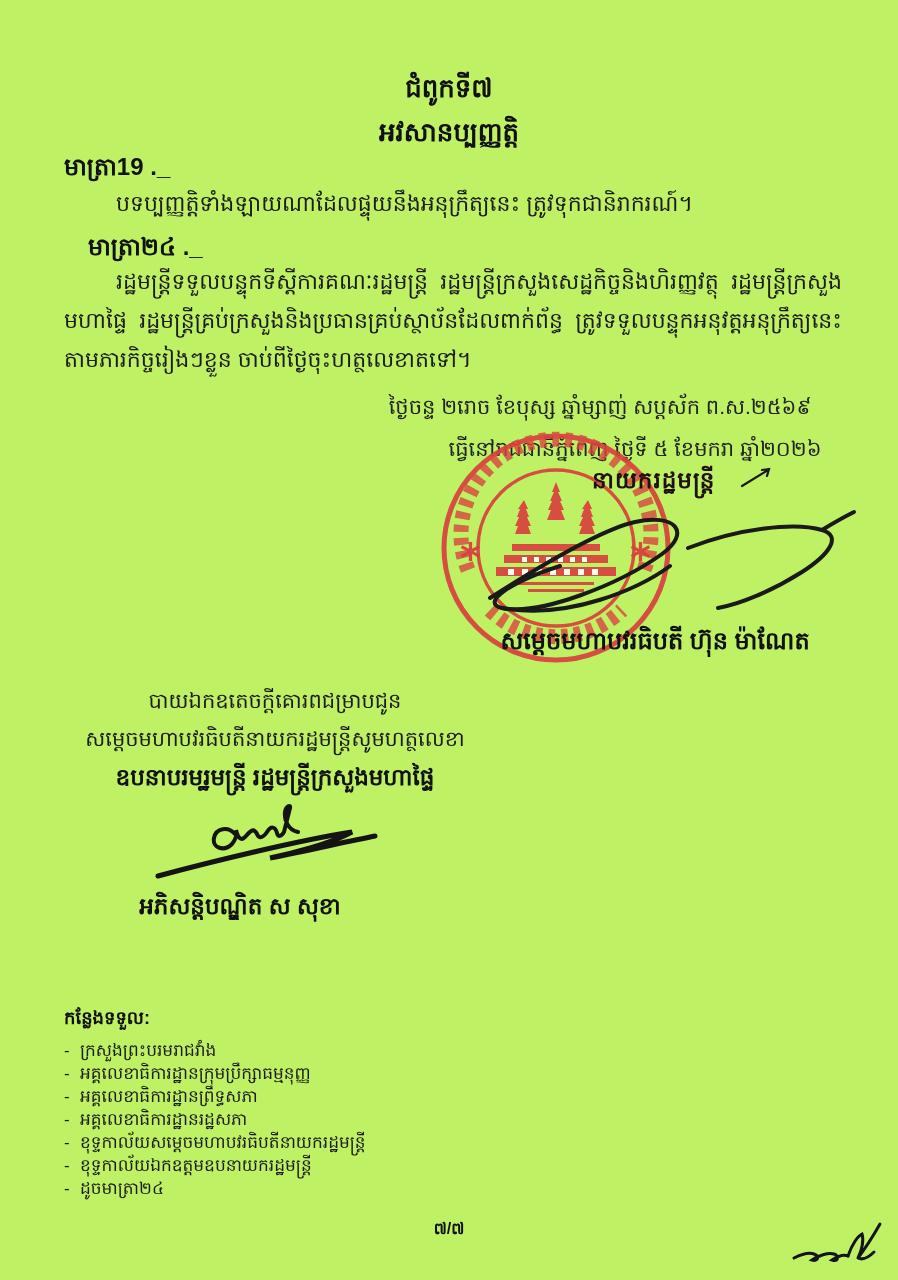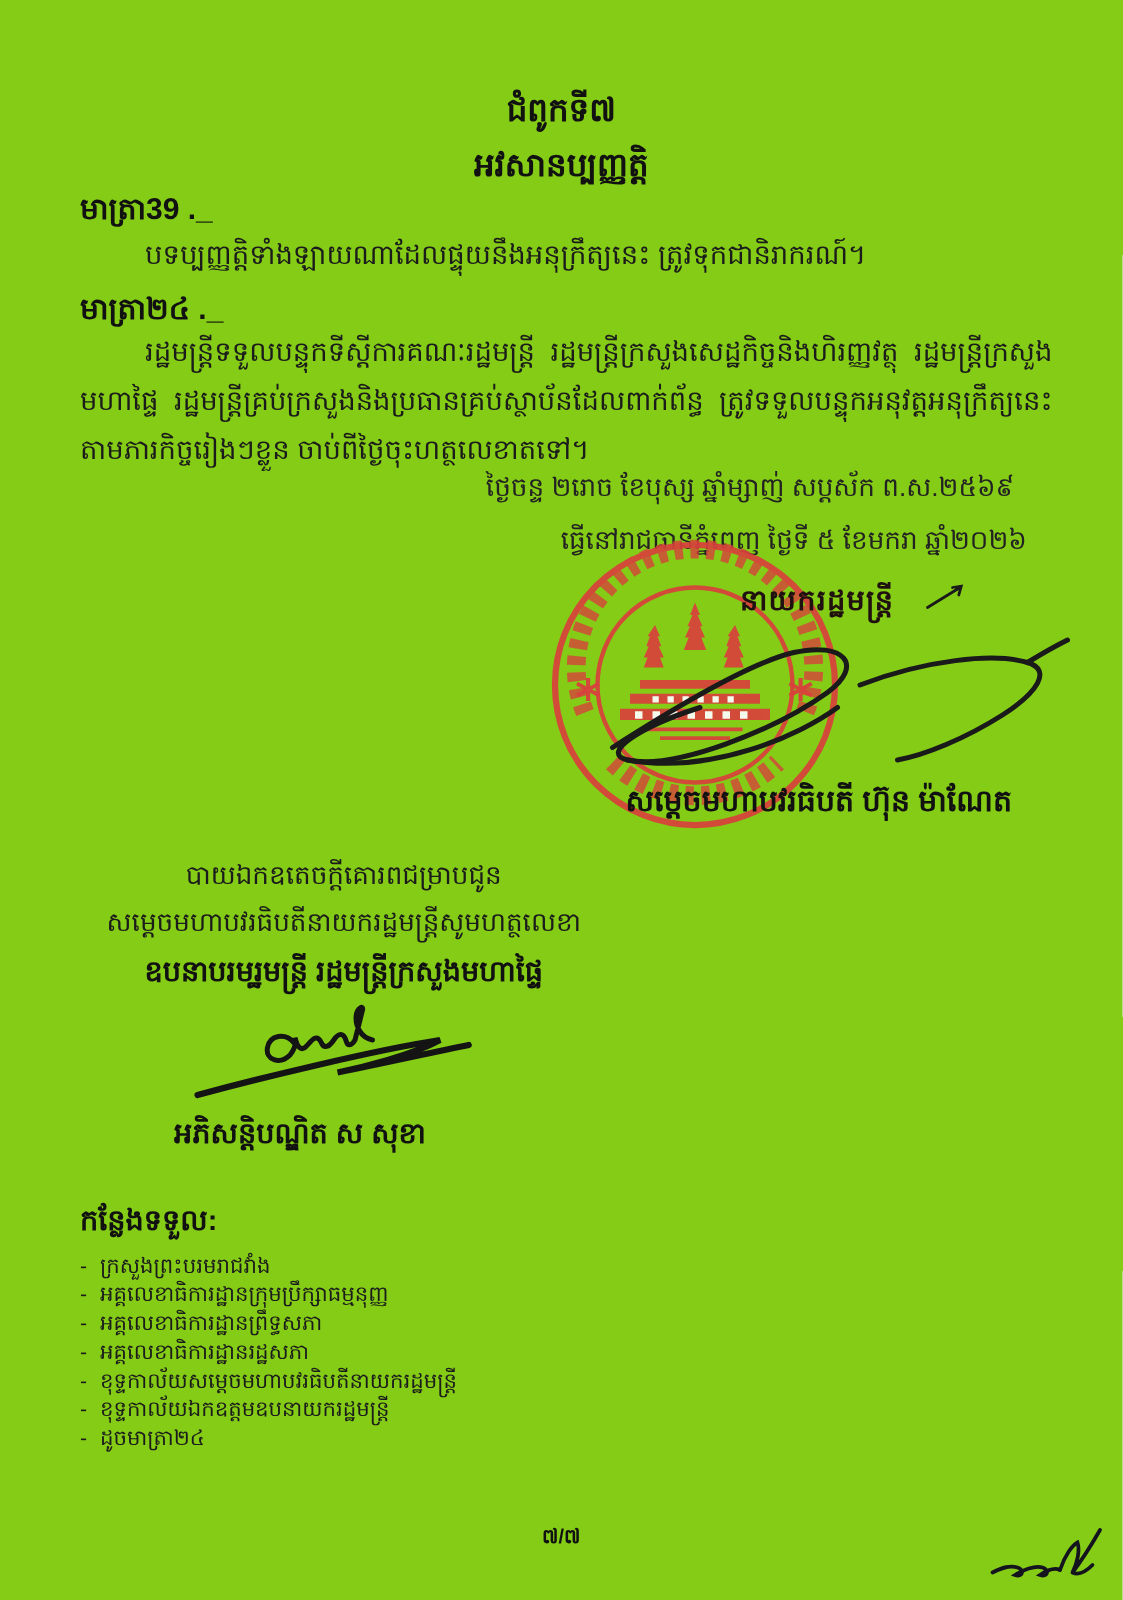--- a/index.html
+++ b/index.html
@@ -2,21 +2,21 @@
 <html><head>
 <meta charset="utf-8">
 <style>
   * { margin: 0; padding: 0; box-sizing: border-box; }
   html, body { background: #e8e8e8; }
   .page {
     position: relative;
     width: 898px;
     height: 1280px;
     margin: 0 auto;
-    background: #84cc16;
+    background: #bef264;
     font-family: "Liberation Sans", "DejaVu Sans", sans-serif;
     color: #1b1b1b;
     overflow: hidden;
   }
   .title-block {
     position: absolute;
     top: 66px; left: 0; right: 0;
     text-align: center;
   }
   .chapter-title, .chapter-subtitle {
@@ -26,36 +26,36 @@
     line-height: 44px;
   }
   .article-heading {
     position: absolute;
     left: 64px;
     font-size: 24px;
     font-weight: bold;
     color: #111;
   }
   .art23-heading { top: 152px; }
-  .art24-heading { top: 232px; }
+  .art24-heading { top: 232px; margin-left: 24px; }
   .article-body {
     position: absolute;
     left: 64px;
     width: 778px;
     font-size: 22px;
     line-height: 39px;
     text-align: justify;
     text-indent: 52px;
     color: #1b1b1b;
   }
   .art23-body { top: 184px; }
   .art24-body { top: 262px; }
   .date-block {
     position: absolute;
-    top: 370px;
+    top: 386px;
     left: 330px;
     width: 540px;
     text-align: center;
     font-size: 21px;
     line-height: 42px;
     color: #222;
   }
   .date-line2 { padding-left: 70px; }
   .signer-title {
     position: absolute;
@@ -134,24 +134,25 @@
     font-weight: bold;
     color: #111;
   }
   .distribution {
     position: absolute;
     top: 962px;
     left: 64px;
     width: 420px;
   }
   .distribution-header {
-    font-size: 23px;
+    font-size: 18px;
     font-weight: bold;
     color: #111;
     margin-bottom: 6px;
+    margin-top: 44px;
   }
   .distribution-list { list-style: none; }
   .distribution-list li {
     font-size: 17px;
     line-height: 23px;
     color: #1b1b1b;
   }
   .distribution-list .dash { display: inline-block; width: 16px; }
   .page-number {
     position: absolute;
@@ -173,21 +174,21 @@
 </head>
 <body>
 
 <div class="page">
 
   <div class="title-block">
     <div class="chapter-title">ជំពូកទី៧</div>
     <div class="chapter-subtitle">អវសានប្បញ្ញត្តិ</div>
   </div>
 
-  <div class="article-heading art23-heading">មាត្រា39 ._</div>
+  <div class="article-heading art23-heading">មាត្រា19 ._</div>
   <div class="article-body art23-body">បទប្បញ្ញត្តិទាំងឡាយណាដែលផ្ទុយនឹងអនុក្រឹត្យនេះ ត្រូវទុកជានិរាករណ៍។</div>
 
   <div class="article-heading art24-heading">មាត្រា២៤ ._</div>
   <div class="article-body art24-body">រដ្ឋមន្ត្រីទទួលបន្ទុកទីស្ដីការគណៈរដ្ឋមន្ត្រី រដ្ឋមន្ត្រីក្រសួងសេដ្ឋកិច្ចនិងហិរញ្ញវត្ថុ រដ្ឋមន្ត្រីក្រសួងមហាផ្ទៃ រដ្ឋមន្ត្រីគ្រប់ក្រសួងនិងប្រធានគ្រប់ស្ថាប័នដែលពាក់ព័ន្ធ ត្រូវទទួលបន្ទុកអនុវត្តអនុក្រឹត្យនេះ តាមភារកិច្ចរៀងៗខ្លួន ចាប់ពីថ្ងៃចុះហត្ថលេខាតទៅ។</div>
 
   <div class="date-block">
     <div class="date-line1">ថ្ងៃចន្ទ ២រោច ខែបុស្ស ឆ្នាំម្សាញ់ សប្ដស័ក ព.ស.២៥៦៩</div>
     <div class="date-line2">ធ្វើនៅរាជធានីភ្នំពេញ ថ្ងៃទី ៥ ខែមករា ឆ្នាំ២០២៦</div>
   </div>
 

